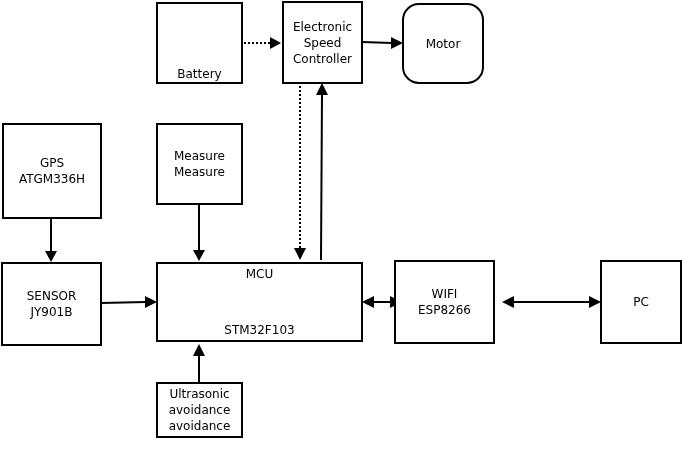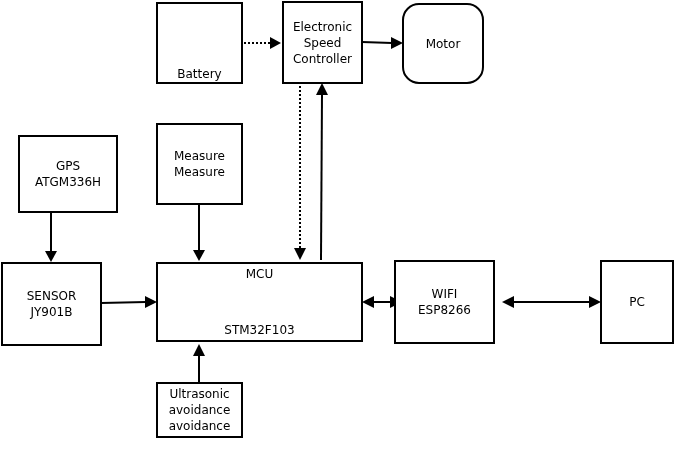--- a/index.html
+++ b/index.html
@@ -61,21 +61,21 @@
 <div class="box" style="left:282px;top:1px;width:81px;height:83px;">
   <span>Electronic</span>
   <span>Speed</span>
   <span>Controller</span>
 </div>
 
 <div class="box" style="left:402px;top:3px;width:82px;height:81px;border-radius:17px;">
   <span>Motor</span>
 </div>
 
-<div class="box" style="left:18px;top:123px;width:100px;height:78px;margin-top:12px;">
+<div class="box" style="left:2px;top:123px;width:100px;height:96px;">
   <span>GPS</span>
   <span>ATGM336H</span>
 </div>
 
 <div class="box" style="left:156px;top:123px;width:87px;height:82px;">
   <span>Measure</span>
   <span>Measure</span>
 </div>
 
 <div class="box" style="left:1px;top:262px;width:101px;height:84px;text-align:right;">
@@ -86,21 +86,21 @@
 <div class="box" style="left:156px;top:262px;width:207px;height:80px;gap:40px;">
   <span>MCU</span>
   <span>STM32F103</span>
 </div>
 
 <div class="box" style="left:394px;top:260px;width:101px;height:84px;">
   <span>WIFI</span>
   <span>ESP8266</span>
 </div>
 
-<div class="box" style="left:600px;top:260px;width:74px;height:84px;">
+<div class="box" style="left:600px;top:260px;width:82px;height:84px;">
   <span>PC</span>
 </div>
 
 <div class="box" style="left:156px;top:382px;width:87px;height:56px;">
   <span>Ultrasonic</span>
   <span>avoidance</span>
   <span>avoidance</span>
 </div>
 
 </body></html>

